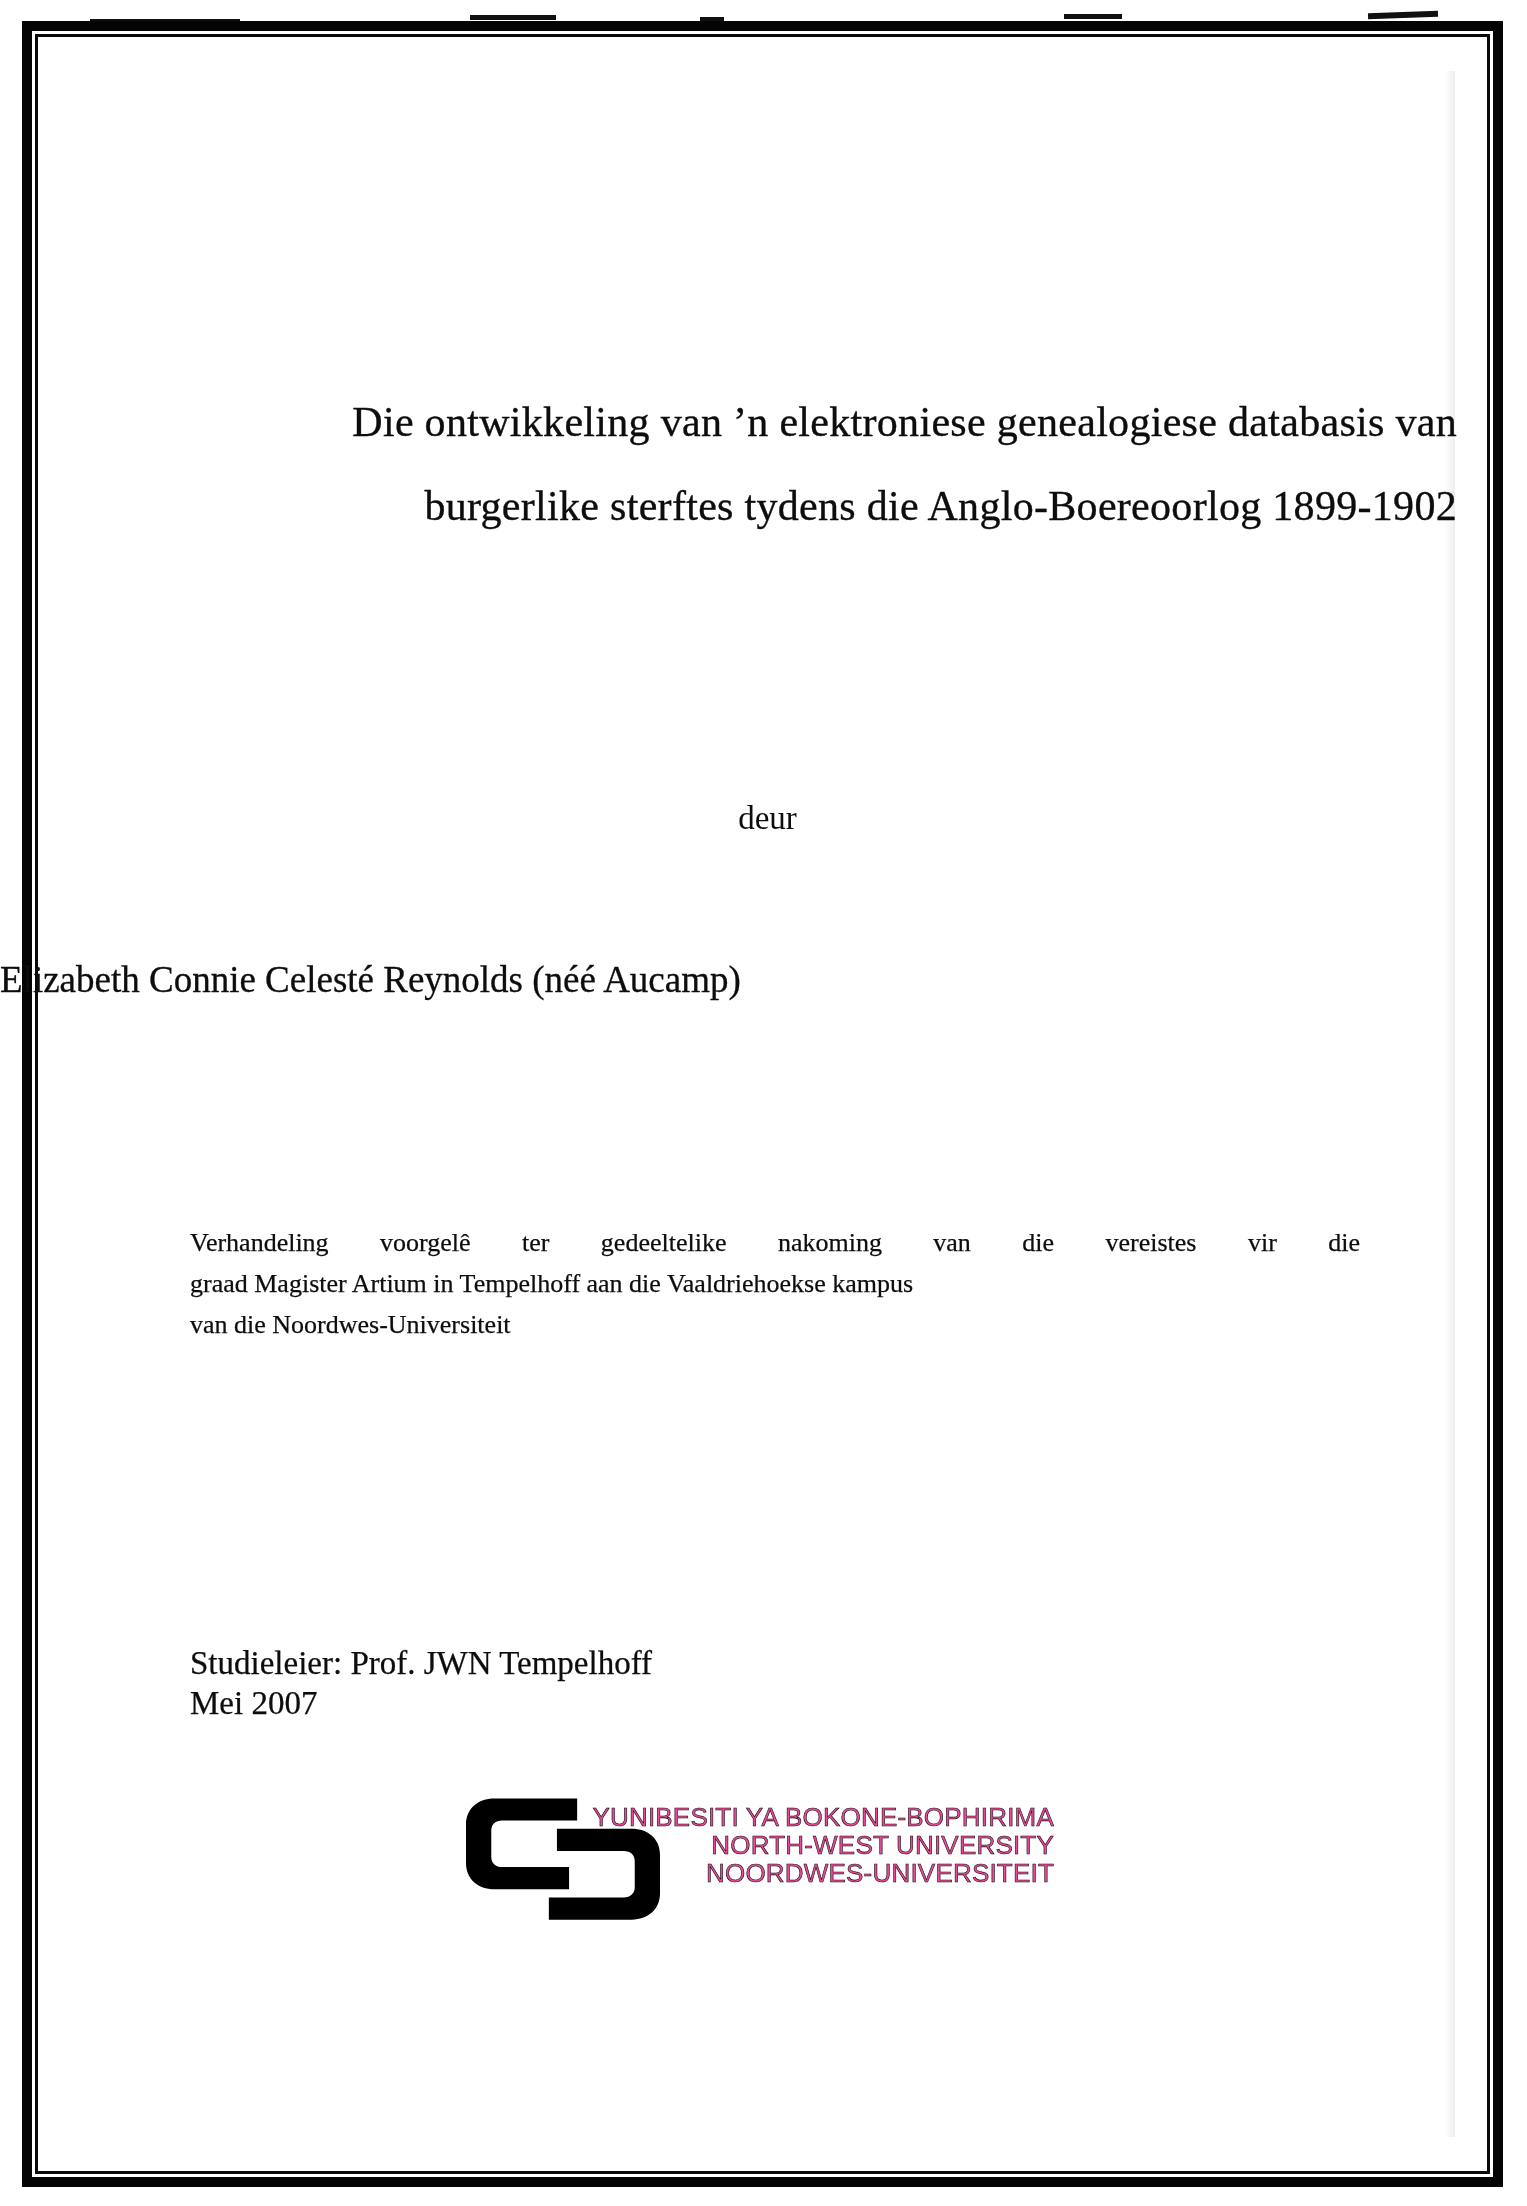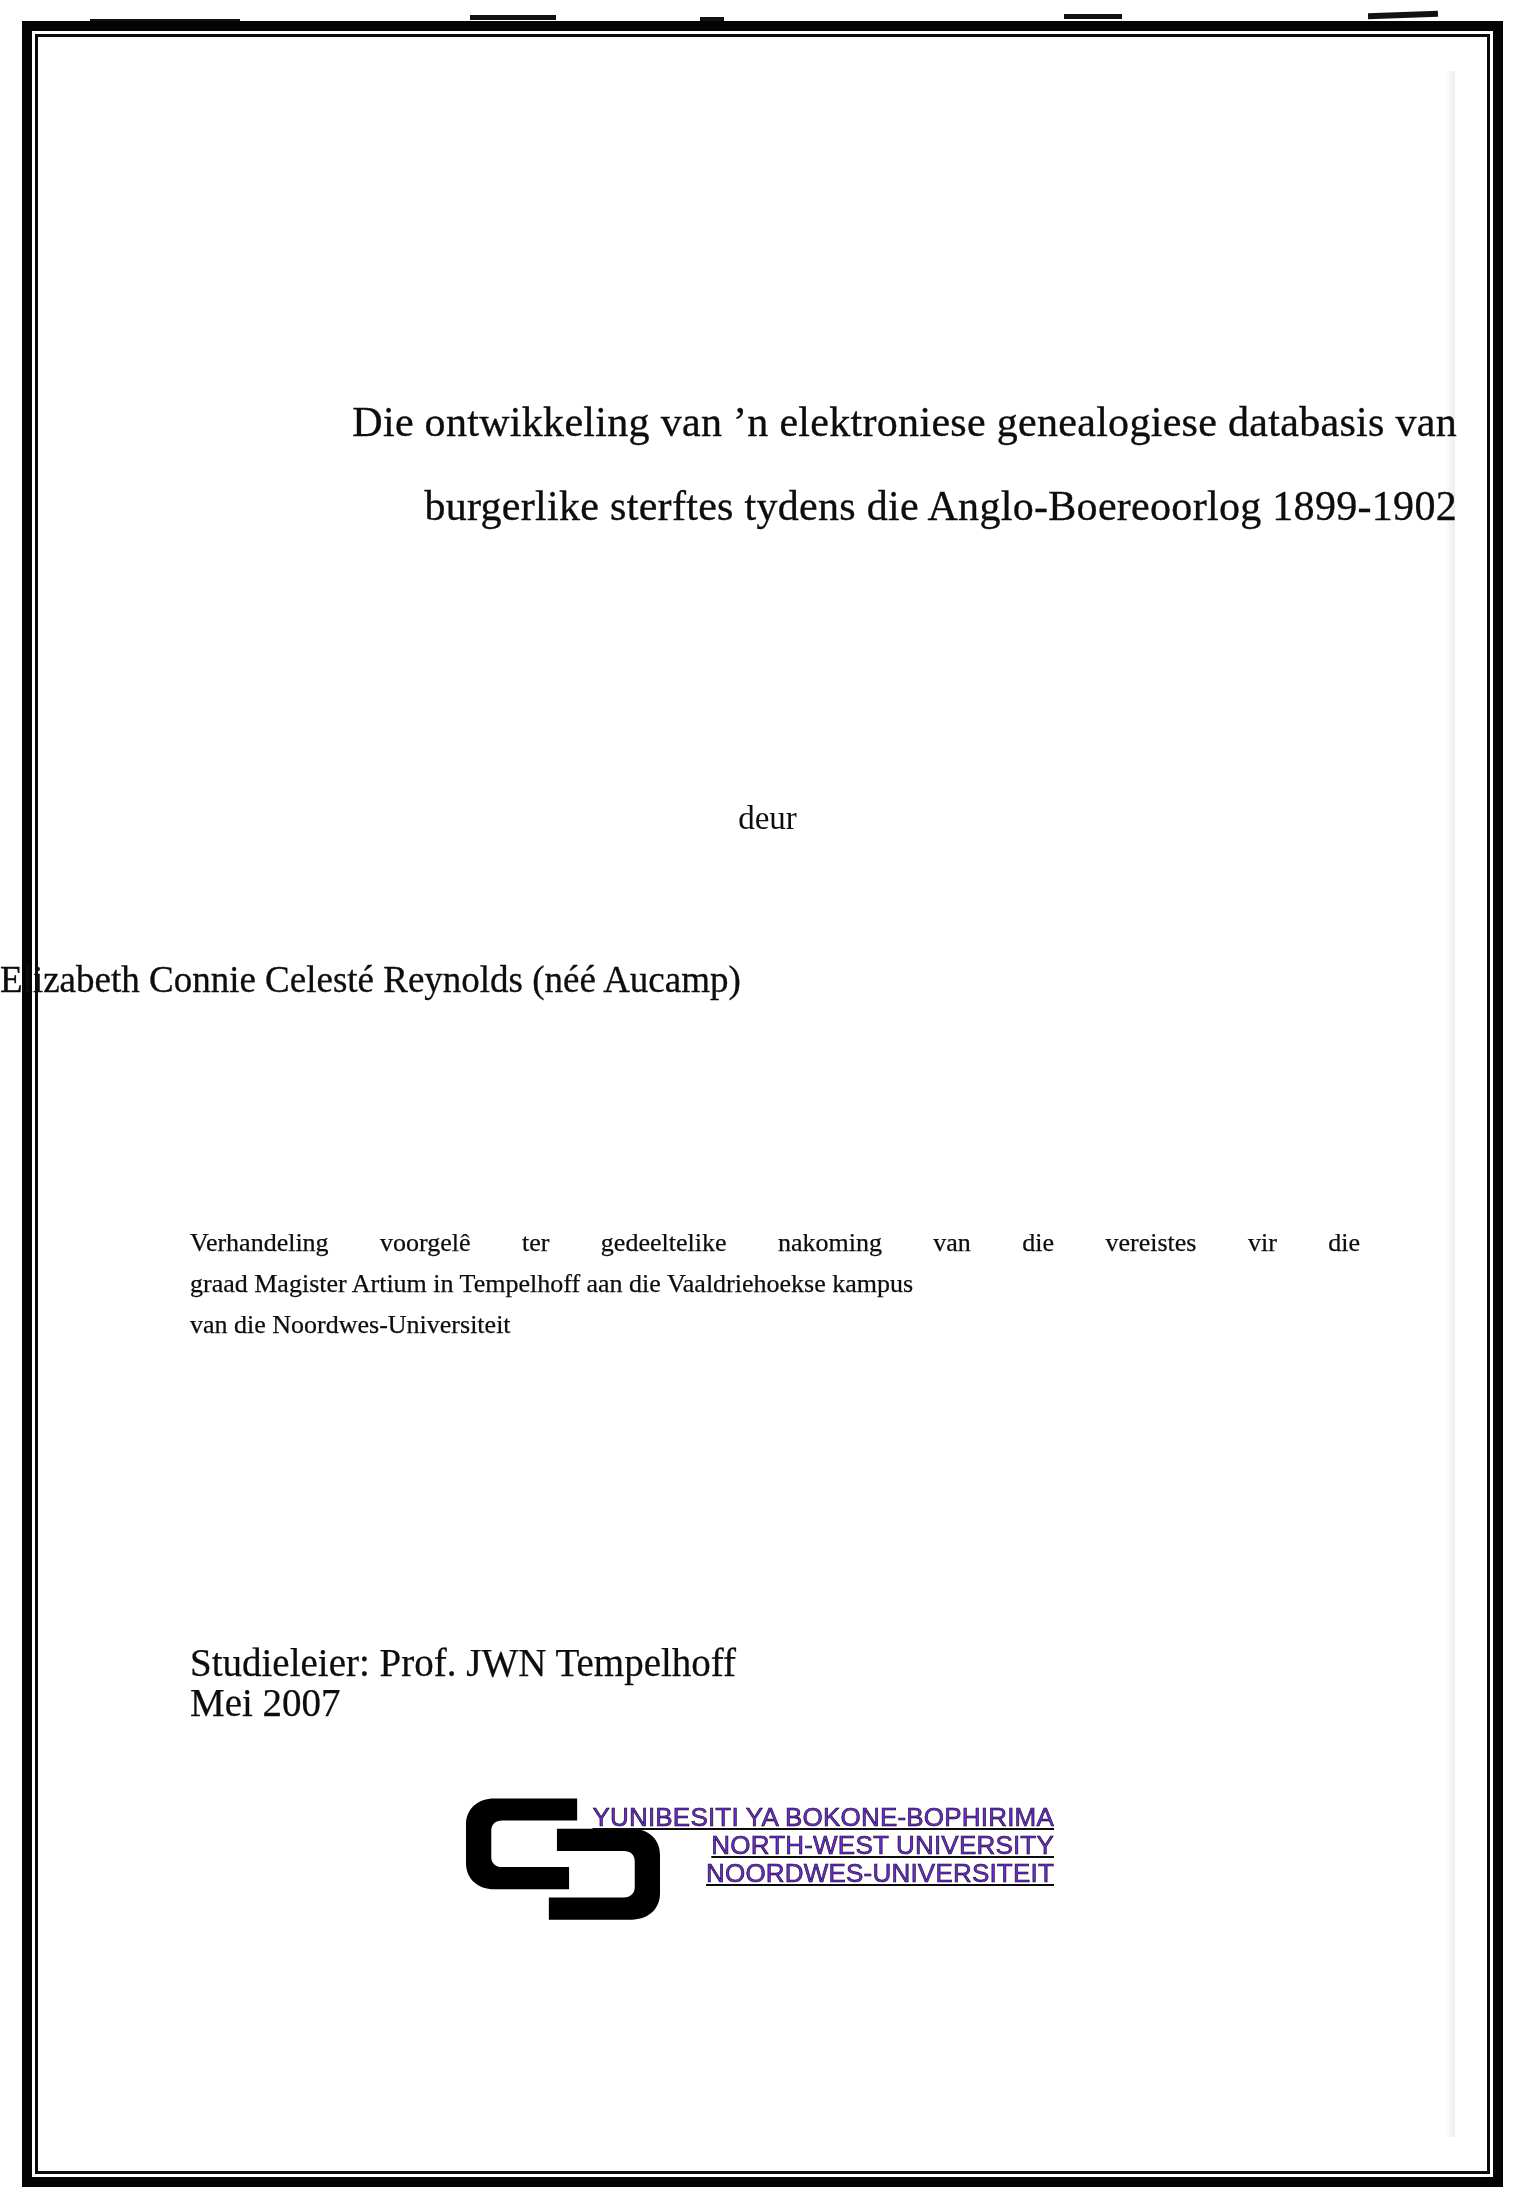--- a/index.html
+++ b/index.html
@@ -59,37 +59,36 @@
     -webkit-text-stroke:0.25px #0d0d0d;
   }
   .statement .justified{
     text-align:justify;
     text-align-last:justify;
   }
   .statement .italic{ }
 
   .supervisor{
     left:190px; top:1643px;
-    font-size:39px; line-height:40px;
+    font-size:33px; line-height:40px;
     -webkit-text-stroke:0.25px #0d0d0d;
   }
 
   .logo-mark{
     left:466px; top:1798px; width:194px; height:122px;
   }
   .logo-text{
     left:580px; top:1803px; width:474px;
     text-align:right;
     font-family:"Liberation Sans","DejaVu Sans",sans-serif;
     font-size:26px; line-height:28px;
     letter-spacing:0.2px;
-    color:#6d28d9;
+    color:#ec4899;
     -webkit-text-stroke:0.6px #0b0b0b;
     white-space:nowrap;
-    text-decoration:underline;
   }
 </style>
 </head>
 <body>
 
 <div class="page">
 
   <div class="artifact a1"></div>
   <div class="artifact a2"></div>
   <div class="artifact a3"></div>

